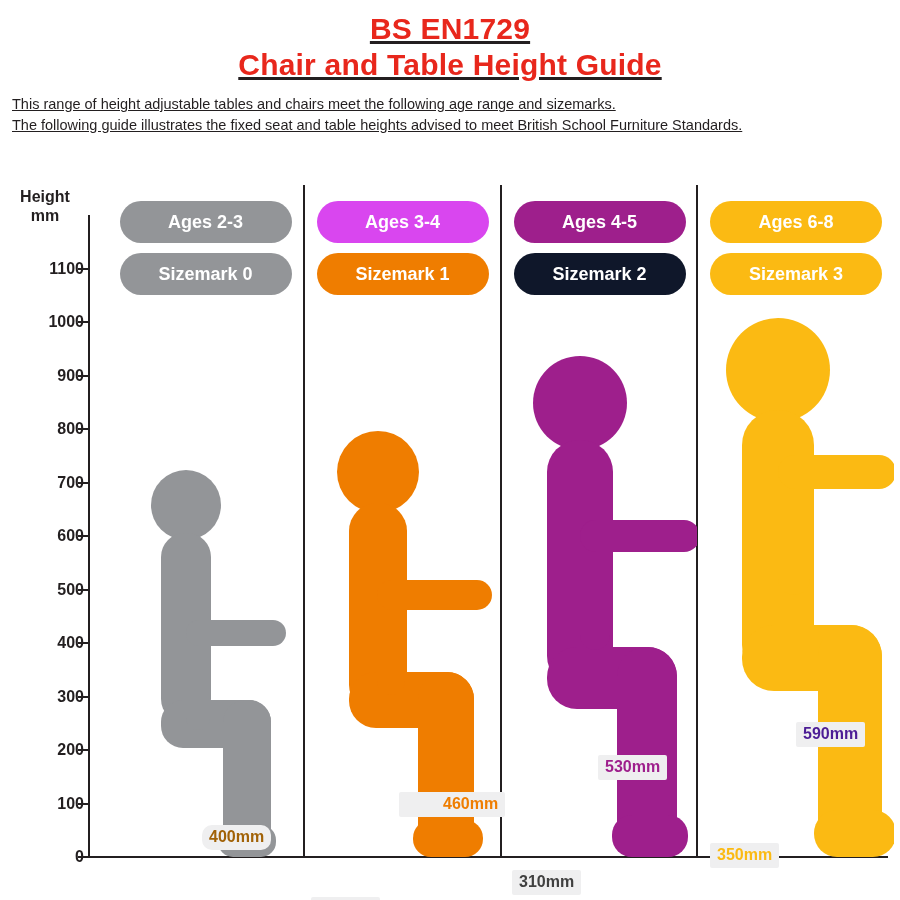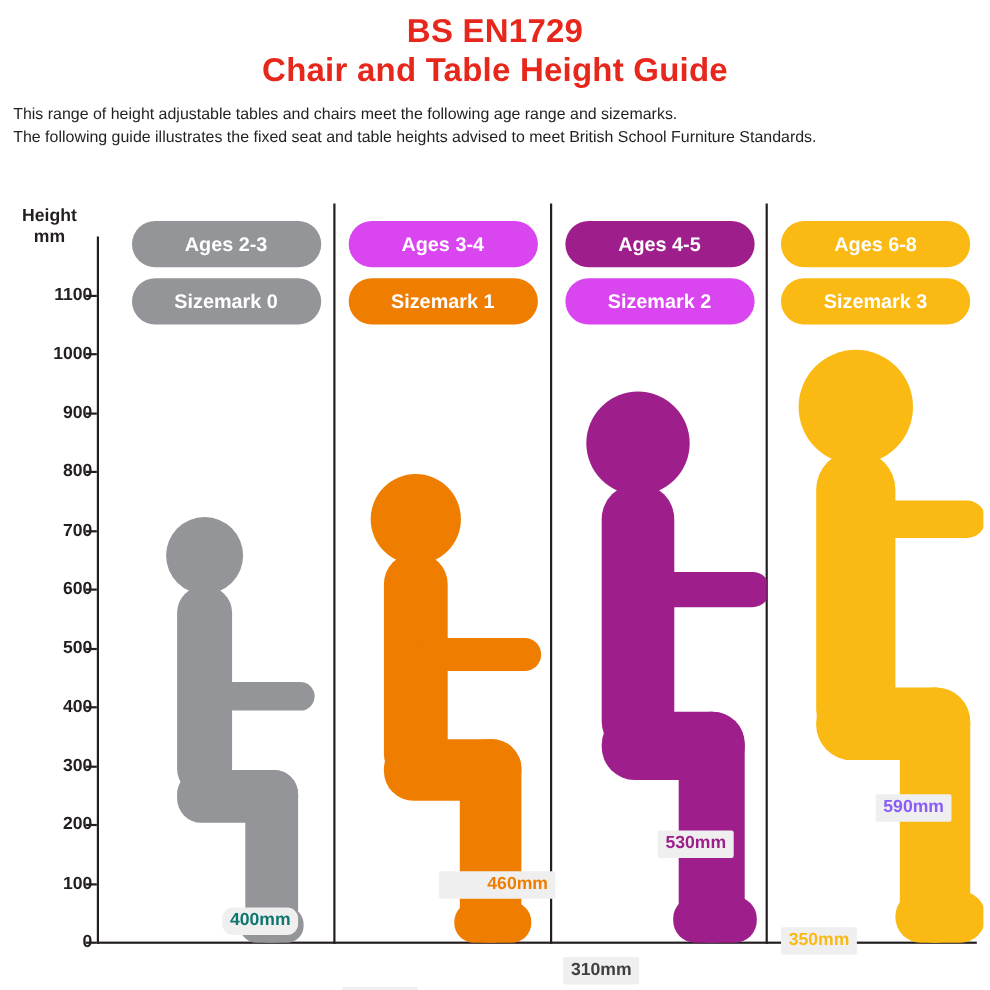--- a/index.html
+++ b/index.html
@@ -12,20 +12,21 @@
     height: 900px;
     font-family: "Liberation Sans", sans-serif;
     color: #231f20;
     position: relative;
     overflow: hidden;
   }
   .page {
     position: relative;
     width: 900px;
     height: 676px;
+    text-decoration: underline;
   }
 
   
   .title-block {
     text-align: center;
     padding-top: 12px;
   }
   .title-line {
     color: #e8271c;
     font-weight: bold;
@@ -243,21 +244,21 @@
         <rect x="53" y="515" width="110" height="48" rx="22" fill="#939598"></rect>
 
         <rect x="115" y="515" width="48" height="157" rx="22" fill="#939598"></rect>
 
         <rect x="110" y="640" width="58" height="32" rx="15" fill="#939598"></rect>
 
         <rect x="78" y="435" width="24" height="110" rx="12" fill="#939598"></rect>
         <rect x="78" y="435" width="100" height="26" rx="13" fill="#939598"></rect>
       </svg>
 
-      <div class="callout" style="left:94px; top:640px; color:#0f766e;border-radius:10px;">400mm</div>
+      <div class="callout" style="left:94px; top:640px; color:#a16207;border-radius:10px;">400mm</div>
 
     </div>
 
     <div class="col" style="left:305px; width:195px;">
       <div class="badge badge-ages" style="background:#d946ef;">Ages 3-4</div>
       <div class="badge badge-size" style="background:#ef7d00;">Sizemark 1</div>
 
       <svg class="figure" viewBox="0 0 195 673" preserveAspectRatio="none">
         <circle cx="73" cy="287" r="41" fill="#ef7d00"></circle>
         <rect x="44" y="318" width="58" height="210" rx="28" fill="#ef7d00"></rect>
@@ -267,21 +268,21 @@
         <rect x="72" y="395" width="28" height="115" rx="14" fill="#ef7d00"></rect>
         <rect x="72" y="395" width="115" height="30" rx="15" fill="#ef7d00"></rect>
       </svg>
 
       <div class="callout" style="left:94px; top:607px; color:#ef7d00;padding-left:44px;">460mm</div>
       <div class="callout" style="left:6px; top:712px; color:#ef7d00;">260mm</div>
     </div>
 
     <div class="col" style="left:502px; width:195px;">
       <div class="badge badge-ages" style="background:#9e1f8c;">Ages 4-5</div>
-      <div class="badge badge-size" style="background:#d946ef;">Sizemark 2</div>
+      <div class="badge badge-size" style="background:#0f172a;">Sizemark 2</div>
 
       <svg class="figure" viewBox="0 0 195 673" preserveAspectRatio="none">
         <circle cx="78" cy="218" r="47" fill="#9e1f8c"></circle>
         <rect x="45" y="255" width="66" height="248" rx="32" fill="#9e1f8c"></rect>
         <rect x="45" y="462" width="130" height="62" rx="30" fill="#9e1f8c"></rect>
         <rect x="115" y="462" width="60" height="210" rx="29" fill="#9e1f8c"></rect>
         <rect x="110" y="630" width="76" height="42" rx="20" fill="#9e1f8c"></rect>
         <rect x="78" y="335" width="30" height="130" rx="15" fill="#9e1f8c"></rect>
         <rect x="78" y="335" width="120" height="32" rx="16" fill="#9e1f8c"></rect>
       </svg>
@@ -297,18 +298,18 @@
       <svg class="figure" viewBox="0 0 196 673" preserveAspectRatio="none">
         <circle cx="80" cy="185" r="52" fill="#fbba13"></circle>
         <rect x="44" y="225" width="72" height="270" rx="35" fill="#fbba13"></rect>
         <rect x="44" y="440" width="140" height="66" rx="32" fill="#fbba13"></rect>
         <rect x="120" y="440" width="64" height="232" rx="31" fill="#fbba13"></rect>
         <rect x="116" y="625" width="82" height="47" rx="23" fill="#fbba13"></rect>
         <rect x="80" y="270" width="32" height="140" rx="16" fill="#fbba13"></rect>
         <rect x="80" y="270" width="118" height="34" rx="17" fill="#fbba13"></rect>
       </svg>
 
-      <div class="callout" style="left:98px; top:537px; color:#8b5cf6;">590mm</div>
+      <div class="callout" style="left:98px; top:537px; color:#4c1d95;">590mm</div>
       <div class="callout" style="left:12px; top:658px; color:#fbba13;">350mm</div>
     </div>
 
   </div>
 </div>
 
 </body></html>

